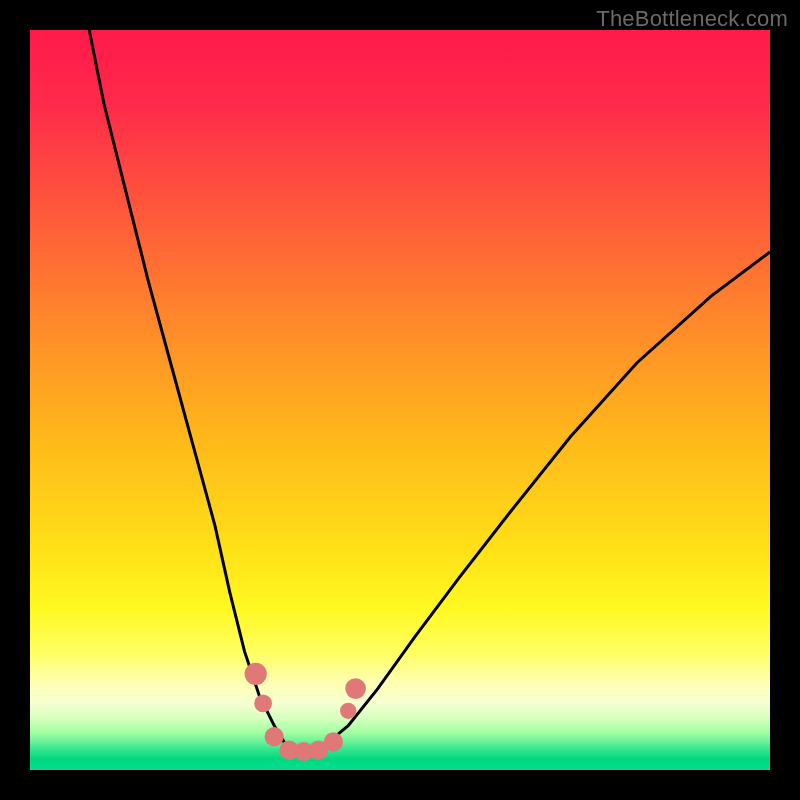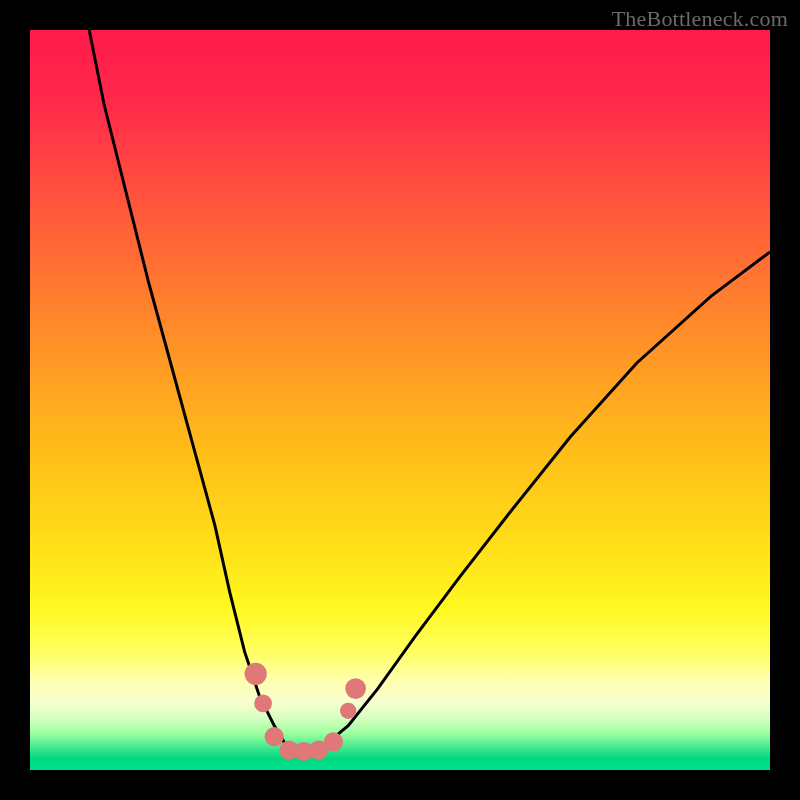--- a/index.html
+++ b/index.html
@@ -7,21 +7,20 @@
     padding: 0;
     width: 800px;
     height: 800px;
     overflow: hidden;
     font-family: Arial, Helvetica, sans-serif;
   }
   .frame {
     position: absolute;
     inset: 0;
     background: #000;
-    font-family: Liberation Serif, serif;
   }
   .plot-area {
     position: absolute;
     left: 30px;
     top: 30px;
     width: 740px;
     height: 740px;
     overflow: hidden;
   }
   .gradient-bg {

